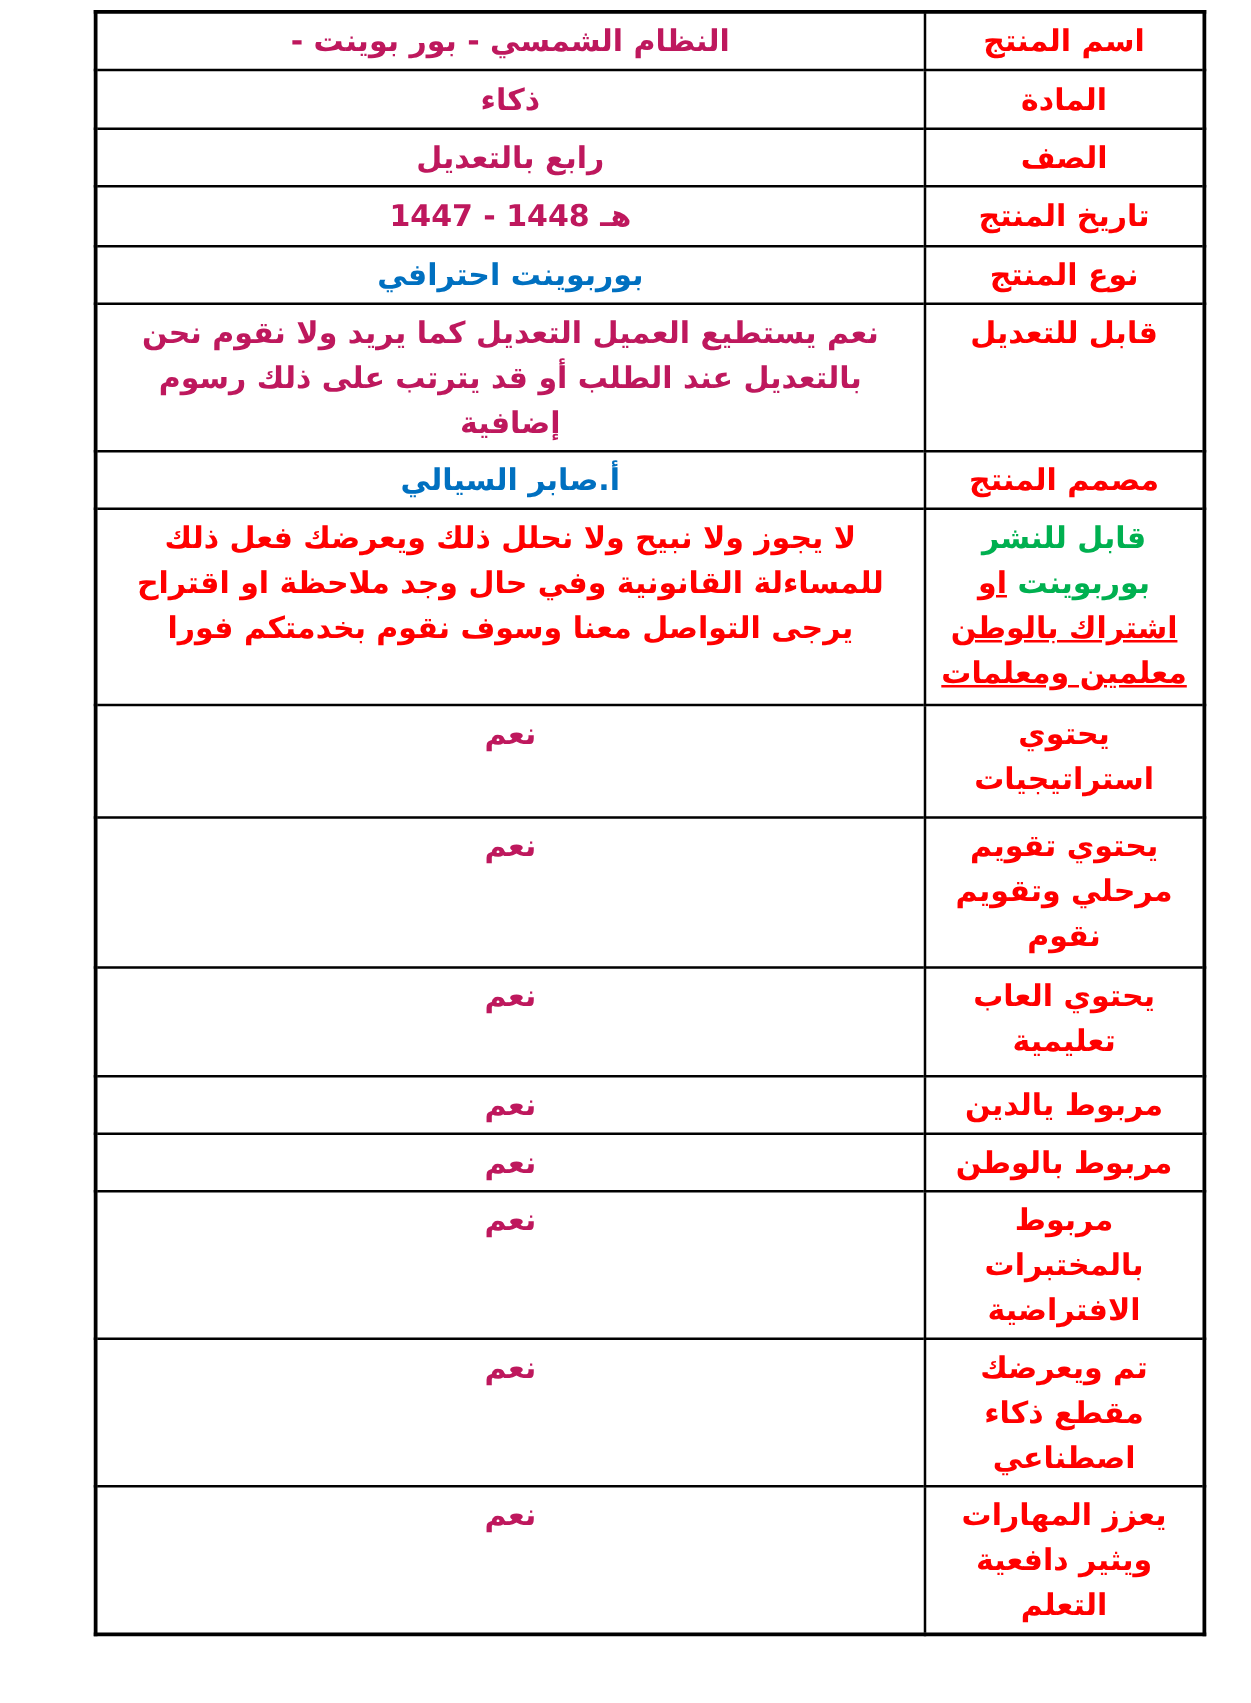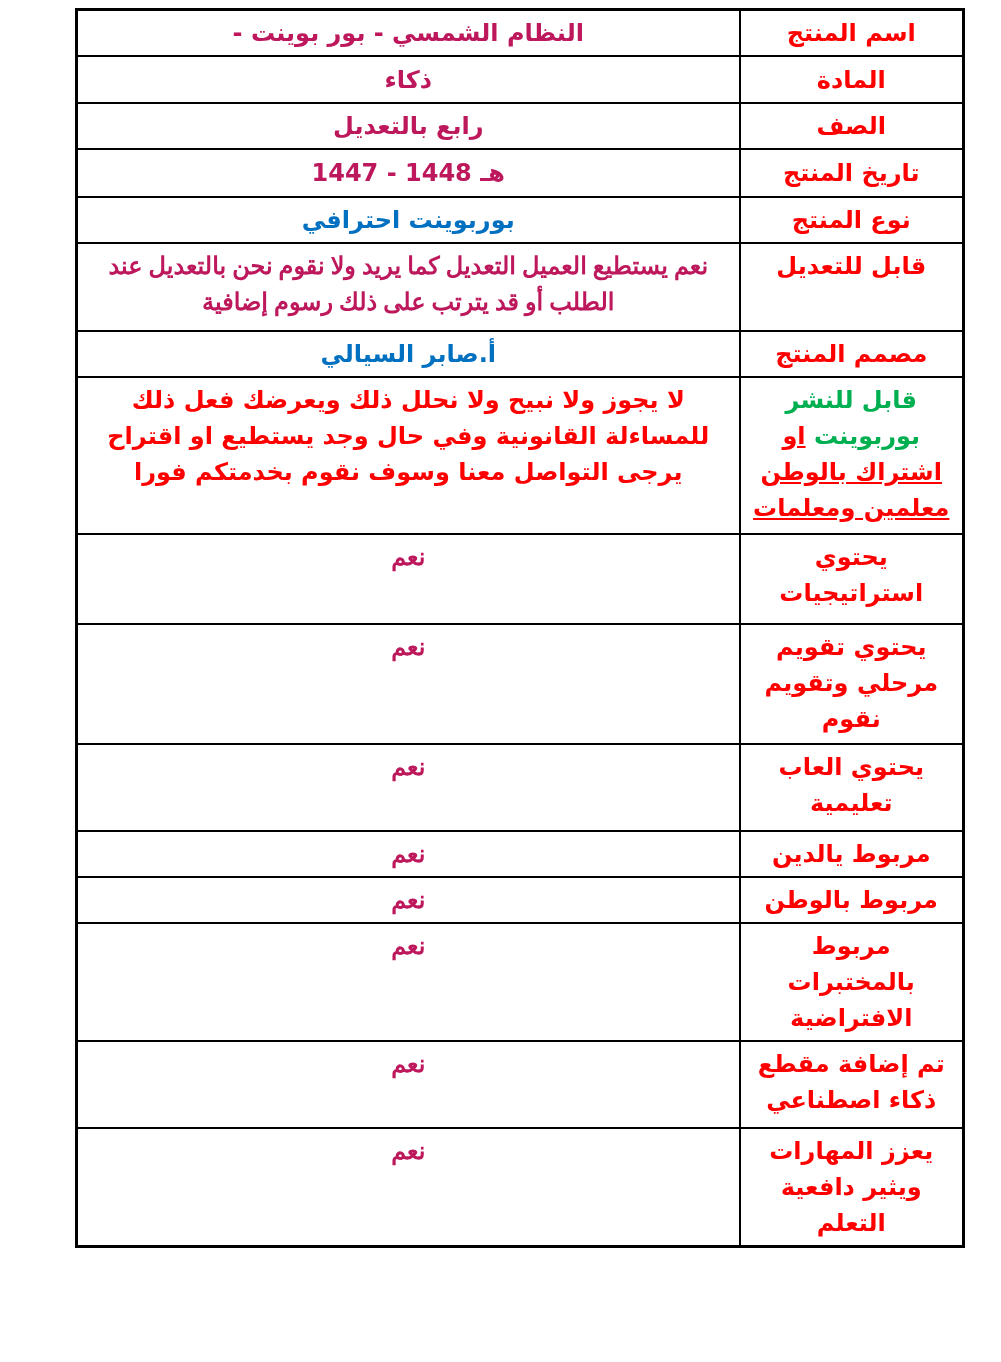--- a/index.html
+++ b/index.html
@@ -34,21 +34,21 @@
     width: 224px;
     color: var(--label-red, #ff0000);
     text-align: center;
     vertical-align: middle;
   }
   td.value {
     text-align: center;
     vertical-align: middle;
   }
   .v-top  { vertical-align: top !important; }
-  .t-right{ text-align: right; font-family: Liberation Serif, serif; }
+  .t-right{ text-align: right; }
   .ltr    { direction: ltr; }
   .blue   { color: var(--value-blue, #0070c0); }
   .red    { color: var(--label-red, #ff0000); }
   .green-part { color: var(--label-green, #00b050); }
   .red-u  { color: var(--label-red, #ff0000); text-decoration: underline; }
 
   
   .r1  { height: 40px; }
   .r2  { height: 47px; }
   .r3  { height: 45px; }
@@ -108,21 +108,21 @@
       <tr class="r8">
         <td class="label">مصمم المنتج</td>
         <td class="value blue">أ.صابر السيالي</td>
       </tr>
 
       <tr class="r9">
         <td class="label v-top">
           <span class="green-part">قابل للنشر بوربوينت</span>
           <span class="red-u">او اشتراك بالوطن معلمين ومعلمات</span>
         </td>
-        <td class="value v-top red">لا يجوز ولا نبيح ولا نحلل ذلك ويعرضك فعل ذلك للمساءلة القانونية وفي حال وجد يستطيع او اقتراح يرجى التواصل معنا وسوف نقوم بخدمتكم فورا</td>
+        <td class="value v-top red">لا يجوز ولا نبيح ولا نحلل ذلك ويعرضك فعل ذلك للمساءلة القانونية وفي حال وجد ملاحظة او اقتراح يرجى التواصل معنا وسوف نقوم بخدمتكم فورا</td>
       </tr>
 
       <tr class="r10">
         <td class="label v-top">يحتوي استراتيجيات</td>
         <td class="value v-top t-right">نعم</td>
       </tr>
 
       <tr class="r11">
         <td class="label v-top">يحتوي تقويم مرحلي وتقويم نقوم</td>
         <td class="value v-top t-right">نعم</td>
@@ -142,21 +142,21 @@
         <td class="label v-top">مربوط بالوطن</td>
         <td class="value v-top t-right">نعم</td>
       </tr>
 
       <tr class="r15">
         <td class="label v-top">مربوط بالمختبرات الافتراضية</td>
         <td class="value v-top t-right">نعم</td>
       </tr>
 
       <tr class="r16">
-        <td class="label v-top">تم إضافة مقطع ذكاء اصطناعي</td>
+        <td class="label v-top">تم ويعرضك مقطع ذكاء اصطناعي</td>
         <td class="value v-top t-right">نعم</td>
       </tr>
 
       <tr class="r17">
         <td class="label v-top">يعزز المهارات ويثير دافعية التعلم</td>
         <td class="value v-top t-right">نعم</td>
       </tr>
 
     </tbody>
   </table>

